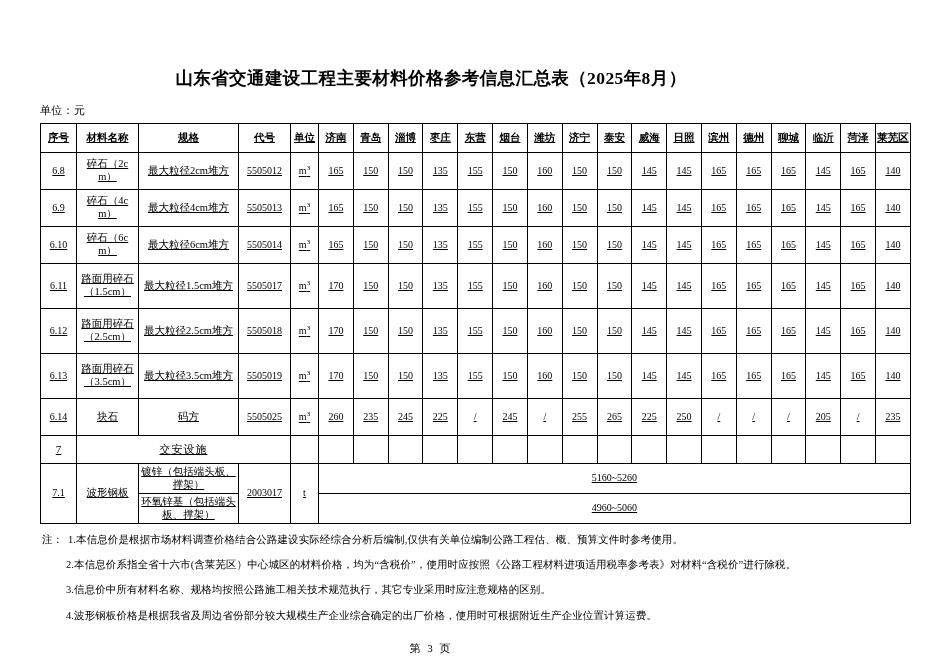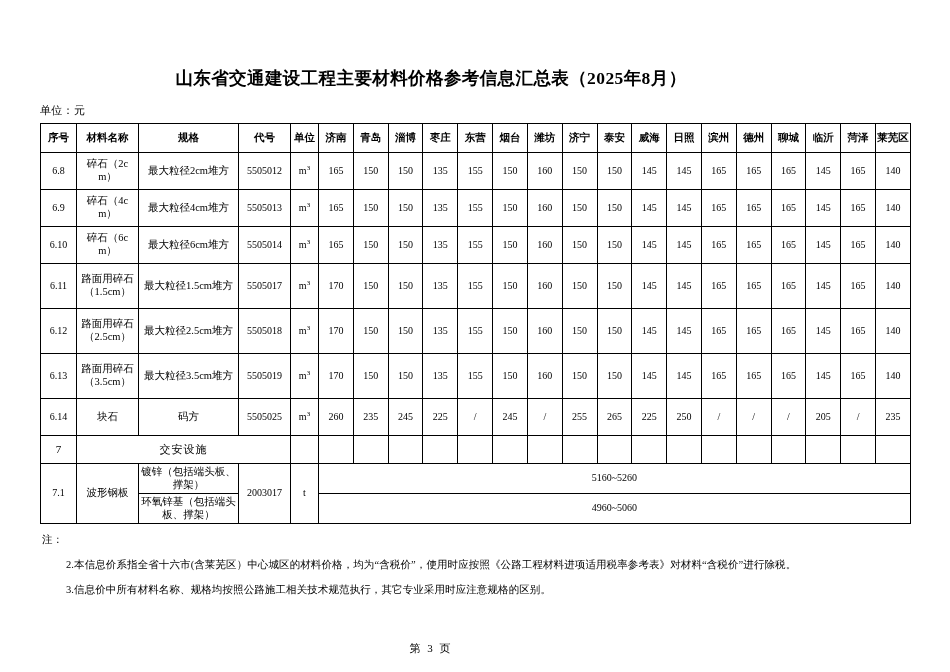--- a/index.html
+++ b/index.html
@@ -37,20 +37,21 @@
     padding-top: 14px;
     padding-right: 18px;
     padding-bottom: 5px;
     letter-spacing: 0.3px;
   }
   table.price-table {
     border-collapse: collapse;
     width: 870px;
     table-layout: fixed;
     font-size: 10.5px;
+    text-decoration: underline;
   }
   table.price-table td,
   table.price-table th {
     border: 1px solid #000000;
     text-align: center;
     vertical-align: middle;
     padding: 1px 1px;
     font-weight: normal;
     line-height: 1.22;
     word-break: break-all;
@@ -406,26 +407,31 @@
         <tr>
           <td class="spec-sub">环氧锌基（包括端头板、撑架）</td>
           <td class="range-cell" colspan="17">4960~5060</td>
         </tr>
       </tbody>
   </table>
 
   <div class="notes" id="notes-block">
       <div class="note-row">
         <div class="note-lead">注：</div>
+        <div class="note-text">1.本信息价是根据市场材料调查价格结合公路建设实际经综合分析后编制,仅供有关单位编制公路工程估、概、预算文件时参考使用。</div>
       </div>
       <div class="note-row">
         <div class="note-indent"></div>
         <div class="note-text">2.本信息价系指全省十六市(含莱芜区）中心城区的材料价格，均为“含税价”，使用时应按照《公路工程材料进项适用税率参考表》对材料“含税价”进行除税。</div>
       </div>
       <div class="note-row">
         <div class="note-indent"></div>
         <div class="note-text">3.信息价中所有材料名称、规格均按照公路施工相关技术规范执行，其它专业采用时应注意规格的区别。</div>
       </div>
+      <div class="note-row">
+        <div class="note-indent"></div>
+        <div class="note-text">4.波形钢板价格是根据我省及周边省份部分较大规模生产企业综合确定的出厂价格，使用时可根据附近生产企业位置计算运费。</div>
+      </div>
     </div>
 
   <div class="page-footer">第 3 页</div>
 
 </div>
 
 </body></html>

